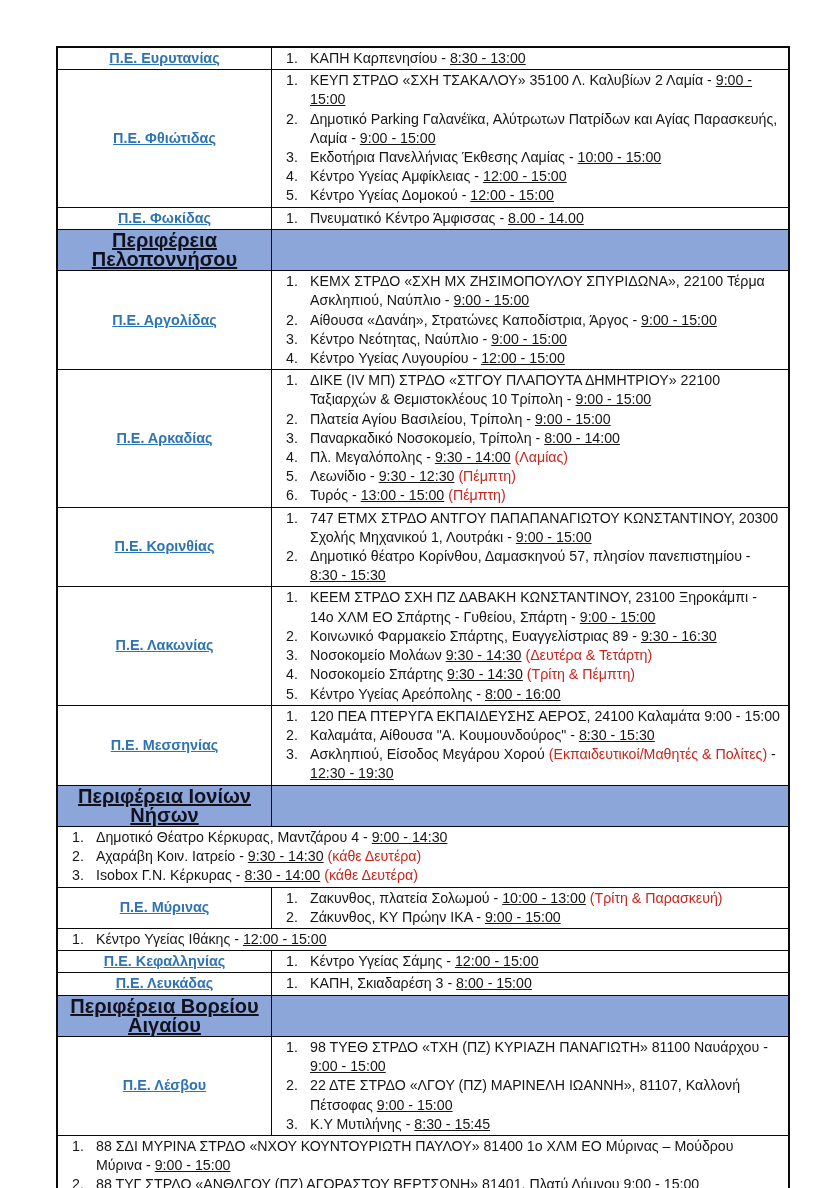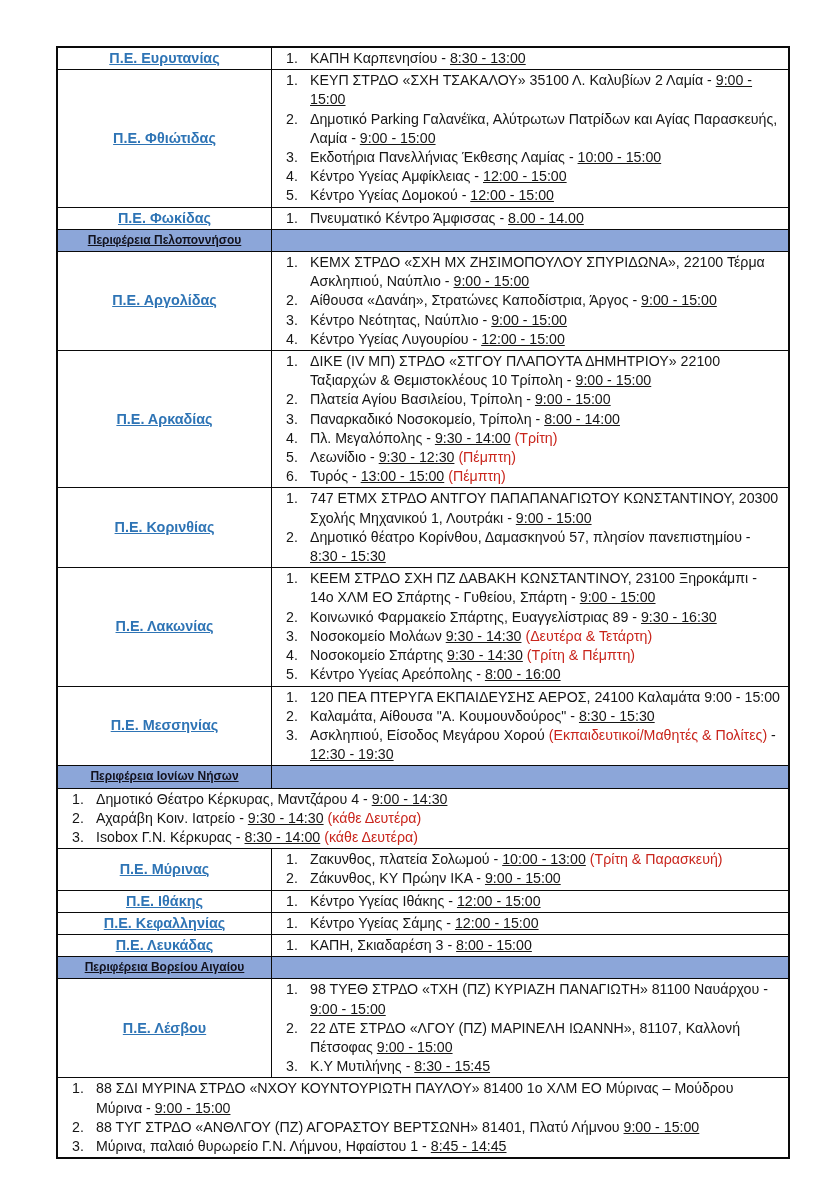--- a/index.html
+++ b/index.html
@@ -24,21 +24,21 @@
   .item{display:flex;font-size:14.2px;line-height:19.2px;font-weight:400;}
   .num{flex:none;width:24px;margin-left:14px;}
   .itx{flex:1;min-width:0;}
   .rl{
     color:var(--blue,#2E74B5);font-weight:700;text-decoration:underline;
     font-size:14.4px;line-height:19.2px;cursor:pointer;
   }
   .sec .cl,.sec .cr{background:var(--secbg,#8CA6D9);}
   .sl{
     font-weight:700;text-decoration:underline;
-    color:var(--sectext,#12121e);font-size:12px;line-height:19.2px;
+    color:var(--sectext,#12121e);font-size:20px;line-height:19.2px;
   }
   .u{text-decoration:underline;}
   .red{color:var(--red,#C9251C);}
 </style>
 </head>
 <body>
 
 <div class="page" style="--blue: #2E74B5; --secbg: #8CA6D9; --sectext: #12121e; --red: #C9251C; --border: #0a0a0a; --text: #161616; background: rgb(255, 255, 255);">
   <div class="table">
       <div class="row">
@@ -131,21 +131,21 @@
           <div class="item">
             <span class="num">2.</span>
             <span class="itx"><span>Πλατεία Αγίου Βασιλείου, Τρίπολη - </span><span class="u">9:00 - 15:00</span></span>
           </div>
           <div class="item">
             <span class="num">3.</span>
             <span class="itx"><span>Παναρκαδικό Νοσοκομείο, Τρίπολη - </span><span class="u">8:00 - 14:00</span></span>
           </div>
           <div class="item">
             <span class="num">4.</span>
-            <span class="itx"><span>Πλ. Μεγαλόπολης - </span><span class="u">9:30 - 14:00</span><span> </span><span class="red">(Τρίτη)</span></span>
+            <span class="itx"><span>Πλ. Μεγαλόπολης - </span><span class="u">9:30 - 14:00</span><span> </span><span class="red">(Λαμίας)</span></span>
           </div>
           <div class="item">
             <span class="num">5.</span>
             <span class="itx"><span>Λεωνίδιο - </span><span class="u">9:30 - 12:30</span><span> </span><span class="red">(Πέμπτη)</span></span>
           </div>
           <div class="item">
             <span class="num">6.</span>
             <span class="itx"><span>Τυρός - </span><span class="u">13:00 - 15:00</span><span> </span><span class="red">(Πέμπτη)</span></span>
           </div>
         </div>
@@ -242,23 +242,20 @@
             <span class="num">1.</span>
             <span class="itx"><span>Ζακυνθος, πλατεία Σολωμού - </span><span class="u">10:00 - 13:00</span><span> </span><span class="red">(Τρίτη &amp; Παρασκευή)</span></span>
           </div>
           <div class="item">
             <span class="num">2.</span>
             <span class="itx"><span>Ζάκυνθος, ΚΥ Πρώην ΙΚΑ - </span><span class="u">9:00 - 15:00</span></span>
           </div>
         </div>
       </div>
       <div class="row">
-        <div class="cl">
-          <span class="rl">Π.Ε. Ιθάκης</span>
-        </div>
         <div class="cr">
           <div class="item">
             <span class="num">1.</span>
             <span class="itx"><span>Κέντρο Υγείας Ιθάκης - </span><span class="u">12:00 - 15:00</span></span>
           </div>
         </div>
       </div>
       <div class="row">
         <div class="cl">
           <span class="rl">Π.Ε. Κεφαλληνίας</span>

